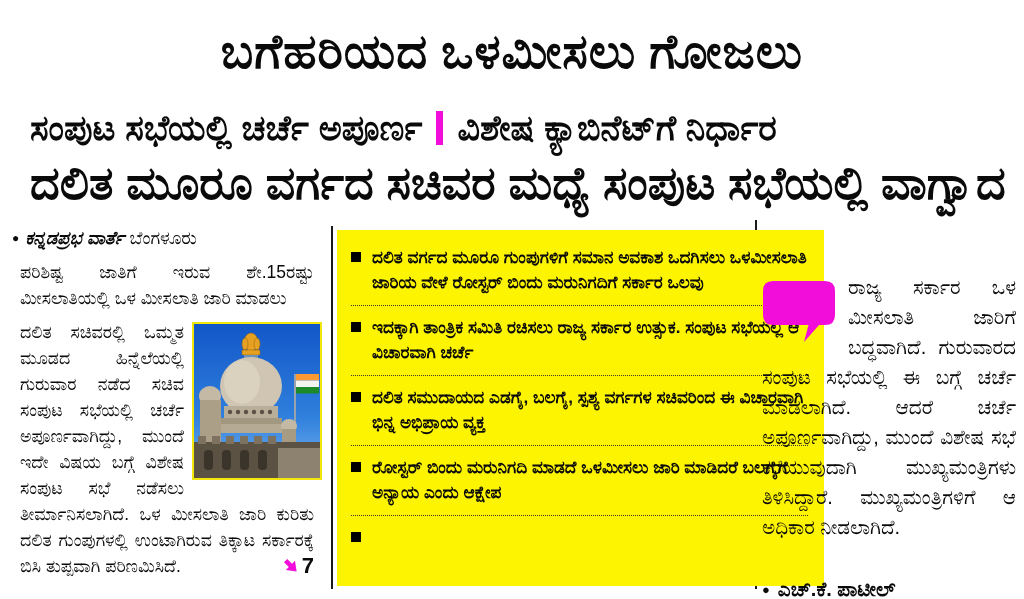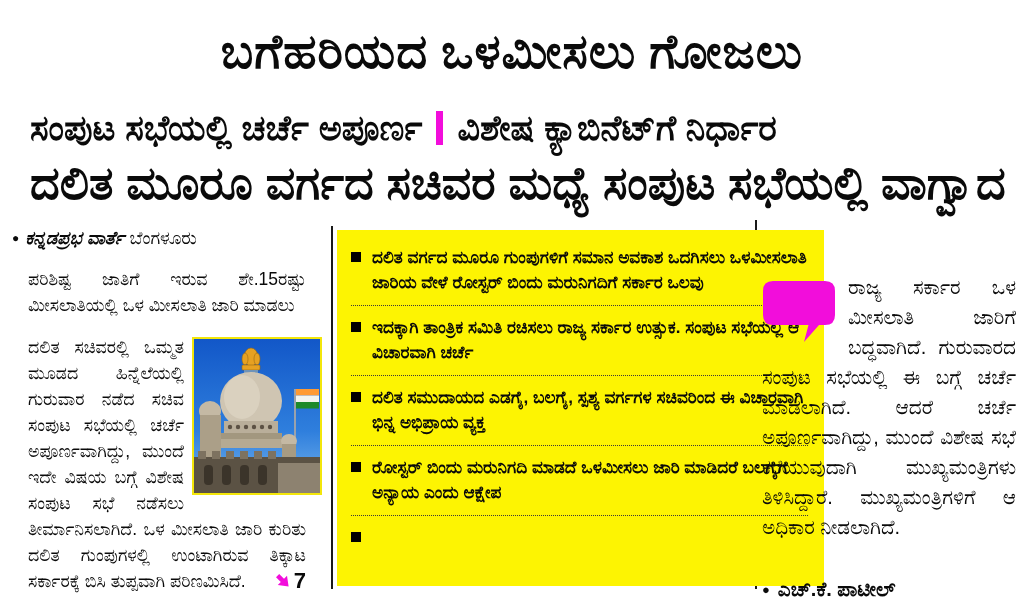--- a/index.html
+++ b/index.html
@@ -40,21 +40,21 @@
   .divider{position:absolute;width:1.5px;background:#1a1a1a;}
   .divider.left-mid{left:331px;top:226px;bottom:10px;}
   .divider.mid-right{left:755px;top:220px;bottom:10px;}
 
   
   .left-col{position:absolute;left:12px;top:226px;width:310px;}
   .byline{font-size:18px;line-height:24px;margin-bottom:9px;}
   .byline .dot{font-size:12px;vertical-align:2px;margin-right:6px;}
   .byline .src{font-weight:700;font-style:italic;}
   .left-col .para{
-    font-size:17.5px;line-height:26px;text-align:justify;margin:16px;
+    font-size:17.5px;line-height:26px;text-align:justify;margin:8px;
   }
   .photo-frame{
     float:right;width:130px;height:158px;margin:3px 0 4px 8px;
     border:2px solid #f3e60a;box-sizing:border-box;background:#1a6ae0;
   }
   .photo-frame svg{display:block;width:100%;height:100%;}
   .page-ref{
     float:right;font-weight:800;font-size:22px;line-height:26px;
     display:inline-flex;align-items:center;gap:3px;
   }

